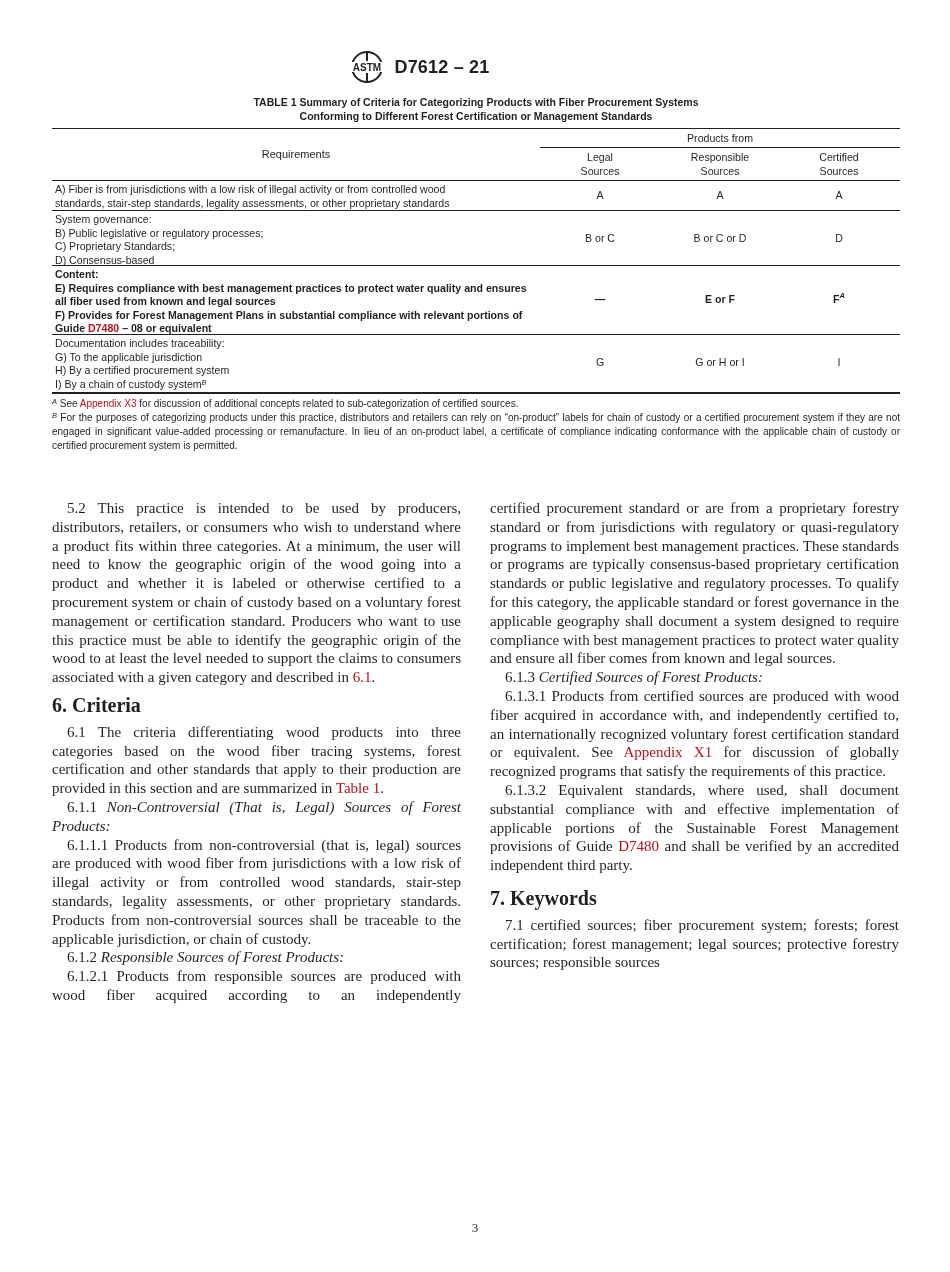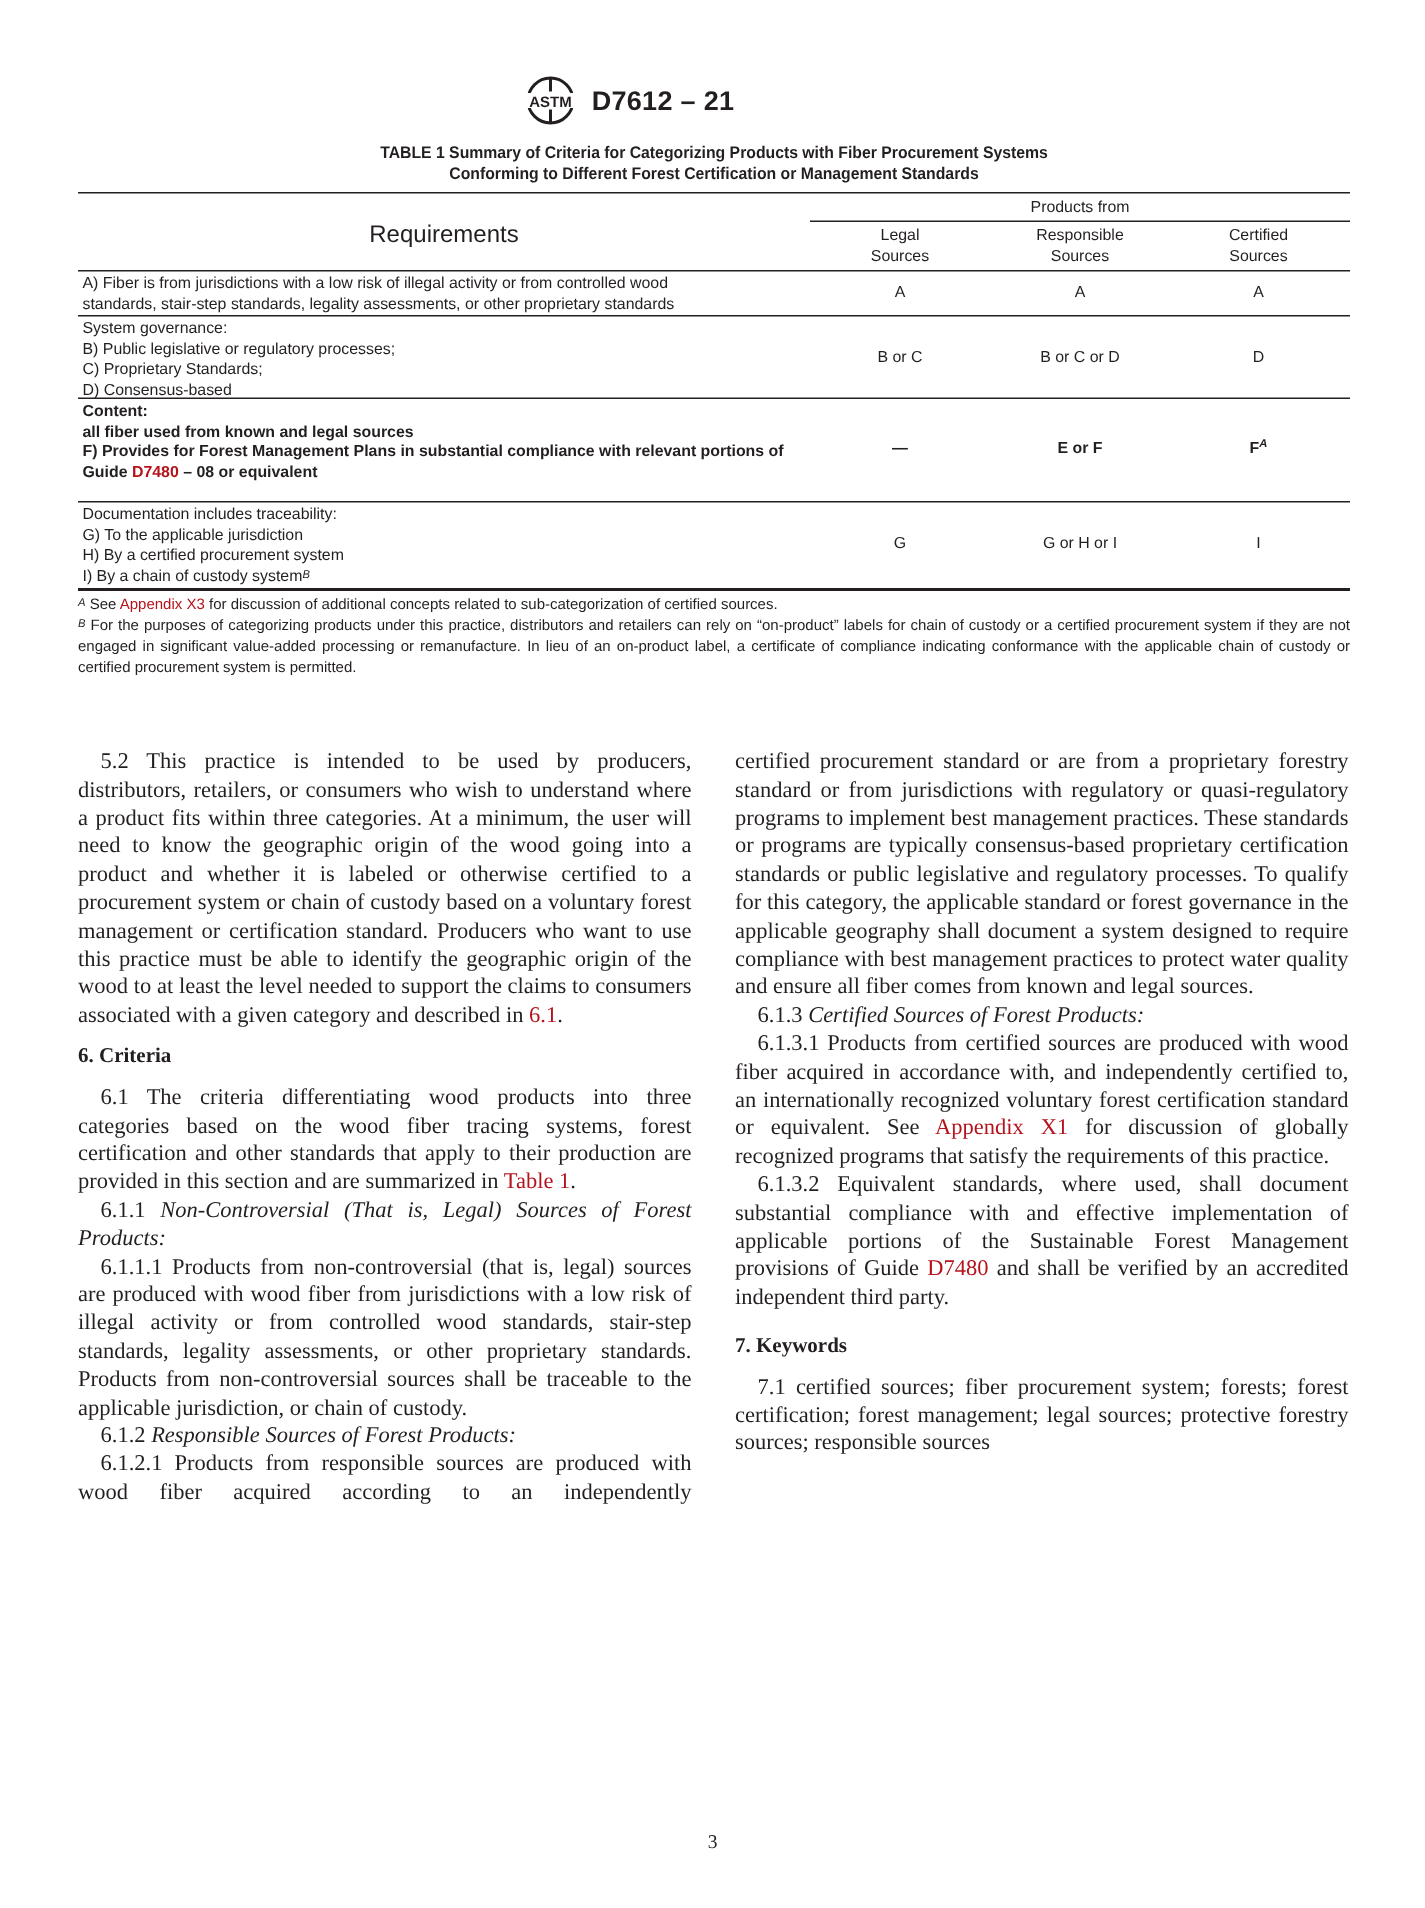--- a/index.html
+++ b/index.html
@@ -9,42 +9,42 @@
   
   .page-header { position: absolute; top: 50px; left: 0; width: 838px; display: flex; justify-content: center; align-items: center; gap: 8px; }
   .astm-logo { width: 38px; height: 34px; display: inline-block; }
   .doc-id { font-family: "Liberation Sans", sans-serif; font-weight: bold; font-size: 18px; letter-spacing: 0.2px; }
 
   
   .table-caption { position: absolute; top: 95px; left: 52px; width: 848px; text-align: center; font-family: "Liberation Sans", sans-serif; font-weight: bold; font-size: 11.2px; line-height: 14px; transform: scaleX(0.94); transform-origin: center; }
   .tbl-top { position: absolute; top: 128px; left: 52px; width: 848px; height: 0; border-top: 1.5px solid #231f20; }
   .tbl-head-bottom { position: absolute; top: 180px; left: 52px; width: 848px; border-top: 1px solid #231f20; }
   .tbl-products-line { position: absolute; top: 147px; left: 540px; width: 360px; border-top: 1px solid #231f20; }
-  .th-req { position: absolute; top: 148px; left: 52px; width: 488px; text-align: center; font-family: "Liberation Sans", sans-serif; font-size: 16px; }
+  .th-req { position: absolute; top: 148px; left: 52px; width: 488px; text-align: center; font-family: "Liberation Sans", sans-serif; font-size: 11px; }
   .th-products { position: absolute; top: 132px; left: 540px; width: 360px; text-align: center; font-family: "Liberation Sans", sans-serif; font-size: 10.6px; }
   .th-col { position: absolute; top: 150px; text-align: center; font-family: "Liberation Sans", sans-serif; font-size: 10.6px; line-height: 14px; width: 120px; }
 
   .row { position: absolute; left: 52px; width: 848px; border-bottom: 1px solid #231f20; }
   .row.last { border-bottom: 2.5px double #231f20; }
   .req-text { position: absolute; left: 3px; top: 2px; width: 485px; font-family: "Liberation Sans", sans-serif; font-size: 10.6px; line-height: 13.6px; }
   .cell { position: absolute; width: 120px; text-align: center; font-family: "Liberation Sans", sans-serif; font-size: 10.6px; }
   sup.fn { font-style: italic; font-size: 7.5px; vertical-align: top; position: relative; top: -2px; }
 
   
   .footnotes { position: absolute; top: 397px; left: 52px; width: 848px; font-family: "Liberation Sans", sans-serif; font-size: 10px; line-height: 14px; text-align: justify; }
   .footnotes p { margin: 0; }
   .footnotes p:last-child { text-align-last: left; }
 
   
   .col { position: absolute; top: 499px; width: 409px; font-family: "Liberation Serif", serif; font-size: 15px; line-height: 18.8px; text-align: justify; }
   .col-left { left: 52px; }
   .col-right { left: 490px; }
   .col p { margin: 0; text-indent: 15px; }
   .col p.last-line-left { text-align-last: left; }
-  .col h2 { font-family: "Liberation Serif", serif; font-size: 14px; font-weight: bold; margin: 9px 0 8px 0; line-height: 18.8px; }
+  .col h2 { font-family: "Liberation Serif", serif; font-size: 20px; font-weight: bold; margin: 9px 0 8px 0; line-height: 18.8px; }
   .col em { font-style: italic; }
 
   .page-number { position: absolute; top: 1220px; left: 0; width: 950px; text-align: center; font-family: "Liberation Serif", serif; font-size: 13px; }
 </style>
 </head>
 <body>
 
 <div class="page-header">
   <span class="astm-logo">
     <svg width="38" height="34" viewBox="0 0 38 34">
@@ -99,20 +99,21 @@
     <div>D) Consensus-based</div>
   </div>
   <div class="cell" style="left:488px; top:21px;">B or C</div>
   <div class="cell" style="left:608px; top:21px;">B or C or D</div>
   <div class="cell" style="left:727px; top:21px;">D</div>
 </div>
 
 <div class="row" style="top:266px; height:68px;font-weight:bold;">
   <div class="req-text">
     <div>Content:</div>
+    <div>E) Requires compliance with best management practices to protect water quality and ensures</div>
     <div>all fiber used from known and legal sources</div>
     <div>F) Provides for Forest Management Plans in substantial compliance with relevant portions of</div>
     <div><span>Guide </span><a class="ref" href="#">D7480</a><span> – 08 or equivalent</span></div>
   </div>
   <div class="cell" style="left:488px; top:27px;">—</div>
   <div class="cell" style="left:608px; top:27px;">E or F</div>
   <div class="cell" style="left:727px; top:27px;"><span>F</span><sup class="fn">A</sup></div>
 </div>
 
 <div class="row last" style="top:335px; height:57px;">

